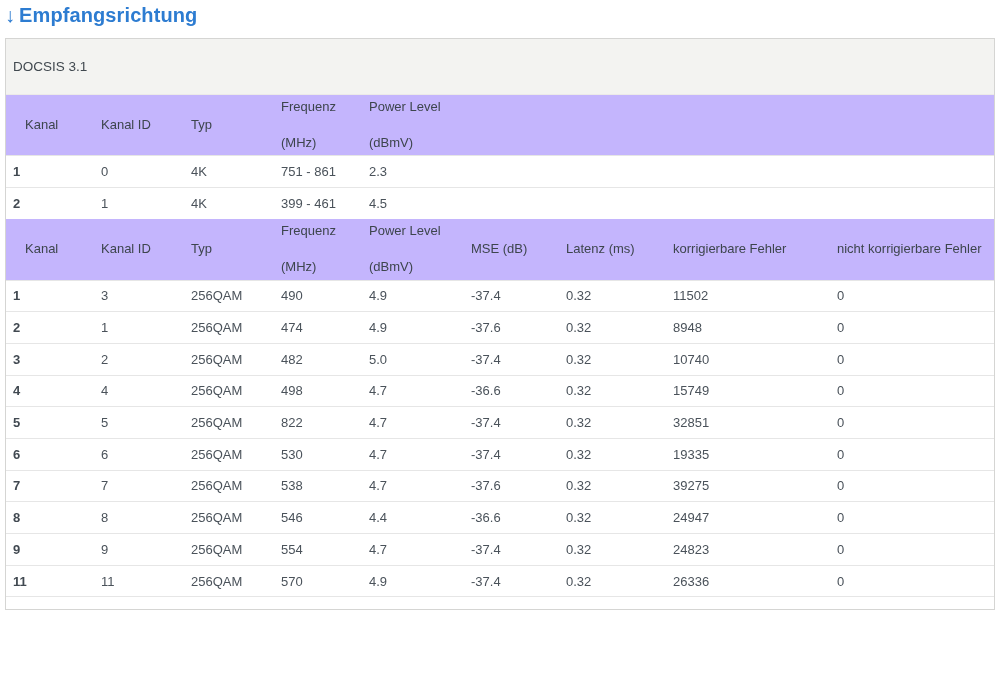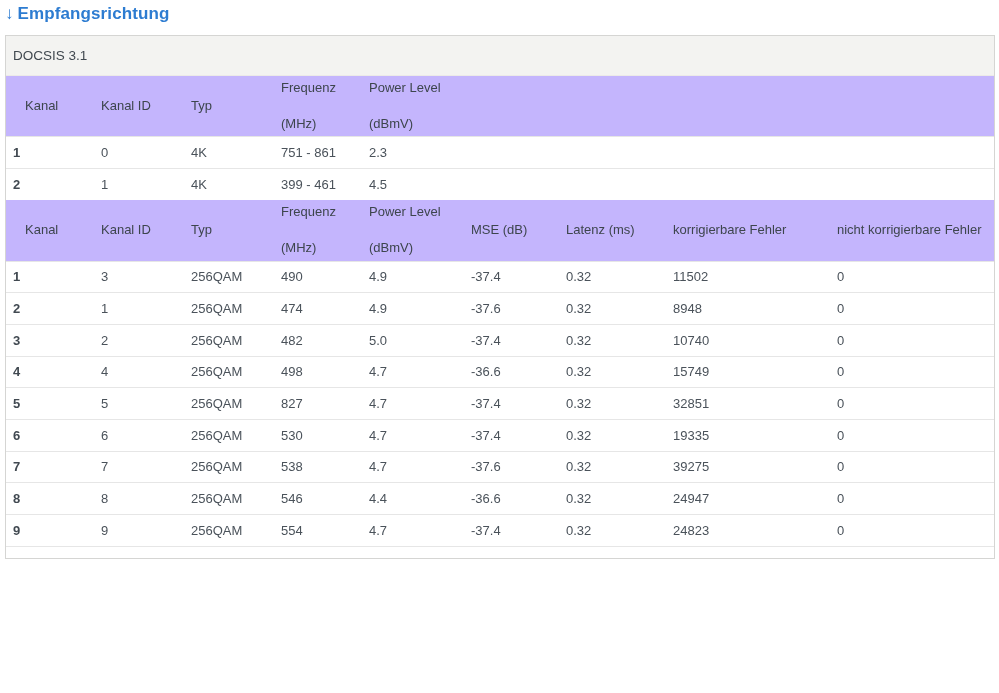--- a/index.html
+++ b/index.html
@@ -9,21 +9,21 @@
     background: #ffffff;
     font-family: "Liberation Sans", "DejaVu Sans", sans-serif;
     -webkit-font-smoothing: antialiased;
   }
   .page { padding: 2px 4px 0 5px; }
 
   .title-link {
     display: inline-block;
     margin: 2px 0 0 0;
     color: #2d7cd1;
-    font-size: 17px;
+    font-size: 20px;
     font-weight: 600;
     text-decoration: none;
     cursor: pointer;
     letter-spacing: 0.1px;
   }
   .title-link .arrow { font-weight: 400; margin-right: 4px; }
 
   .panel {
     margin-top: 11px;
     border: 1px solid #d5d5d3;
@@ -40,21 +40,21 @@
     text-align: left;
     vertical-align: middle;
     font-size: 13px;
     font-weight: 400;
     color: #4a525a;
     white-space: nowrap;
     overflow: hidden;
   }
 
   tr.section td {
-    height: 39px;
+    height: 55px;
     background: #f3f3f1;
     color: #40484f;
     font-size: 13.5px;
     padding-left: 7px;
     border-bottom: 1px solid #eceae8;
   }
   .t30 tr.section td { border-top: 1px solid #dcdcda; }
 
   tr.head th {
     height: 61px;
@@ -220,21 +220,21 @@
           <td>4.7</td>
           <td>-36.6</td>
           <td>0.32</td>
           <td>15749</td>
           <td>0</td>
         </tr>
         <tr class="row">
           <th>5</th>
           <td>5</td>
           <td>256QAM</td>
-          <td>827</td>
+          <td>822</td>
           <td>4.7</td>
           <td>-37.4</td>
           <td>0.32</td>
           <td>32851</td>
           <td>0</td>
         </tr>
         <tr class="row">
           <th>6</th>
           <td>6</td>
           <td>256QAM</td>
@@ -269,20 +269,31 @@
         </tr>
         <tr class="row">
           <th>9</th>
           <td>9</td>
           <td>256QAM</td>
           <td>554</td>
           <td>4.7</td>
           <td>-37.4</td>
           <td>0.32</td>
           <td>24823</td>
+          <td>0</td>
+        </tr>
+        <tr class="row">
+          <th>11</th>
+          <td>11</td>
+          <td>256QAM</td>
+          <td>570</td>
+          <td>4.9</td>
+          <td>-37.4</td>
+          <td>0.32</td>
+          <td>26336</td>
           <td>0</td>
         </tr>
         <tr class="row partial">
           <td colspan="9"></td>
         </tr>
       </tbody>
     </table>
   </div>
 </div>
 

